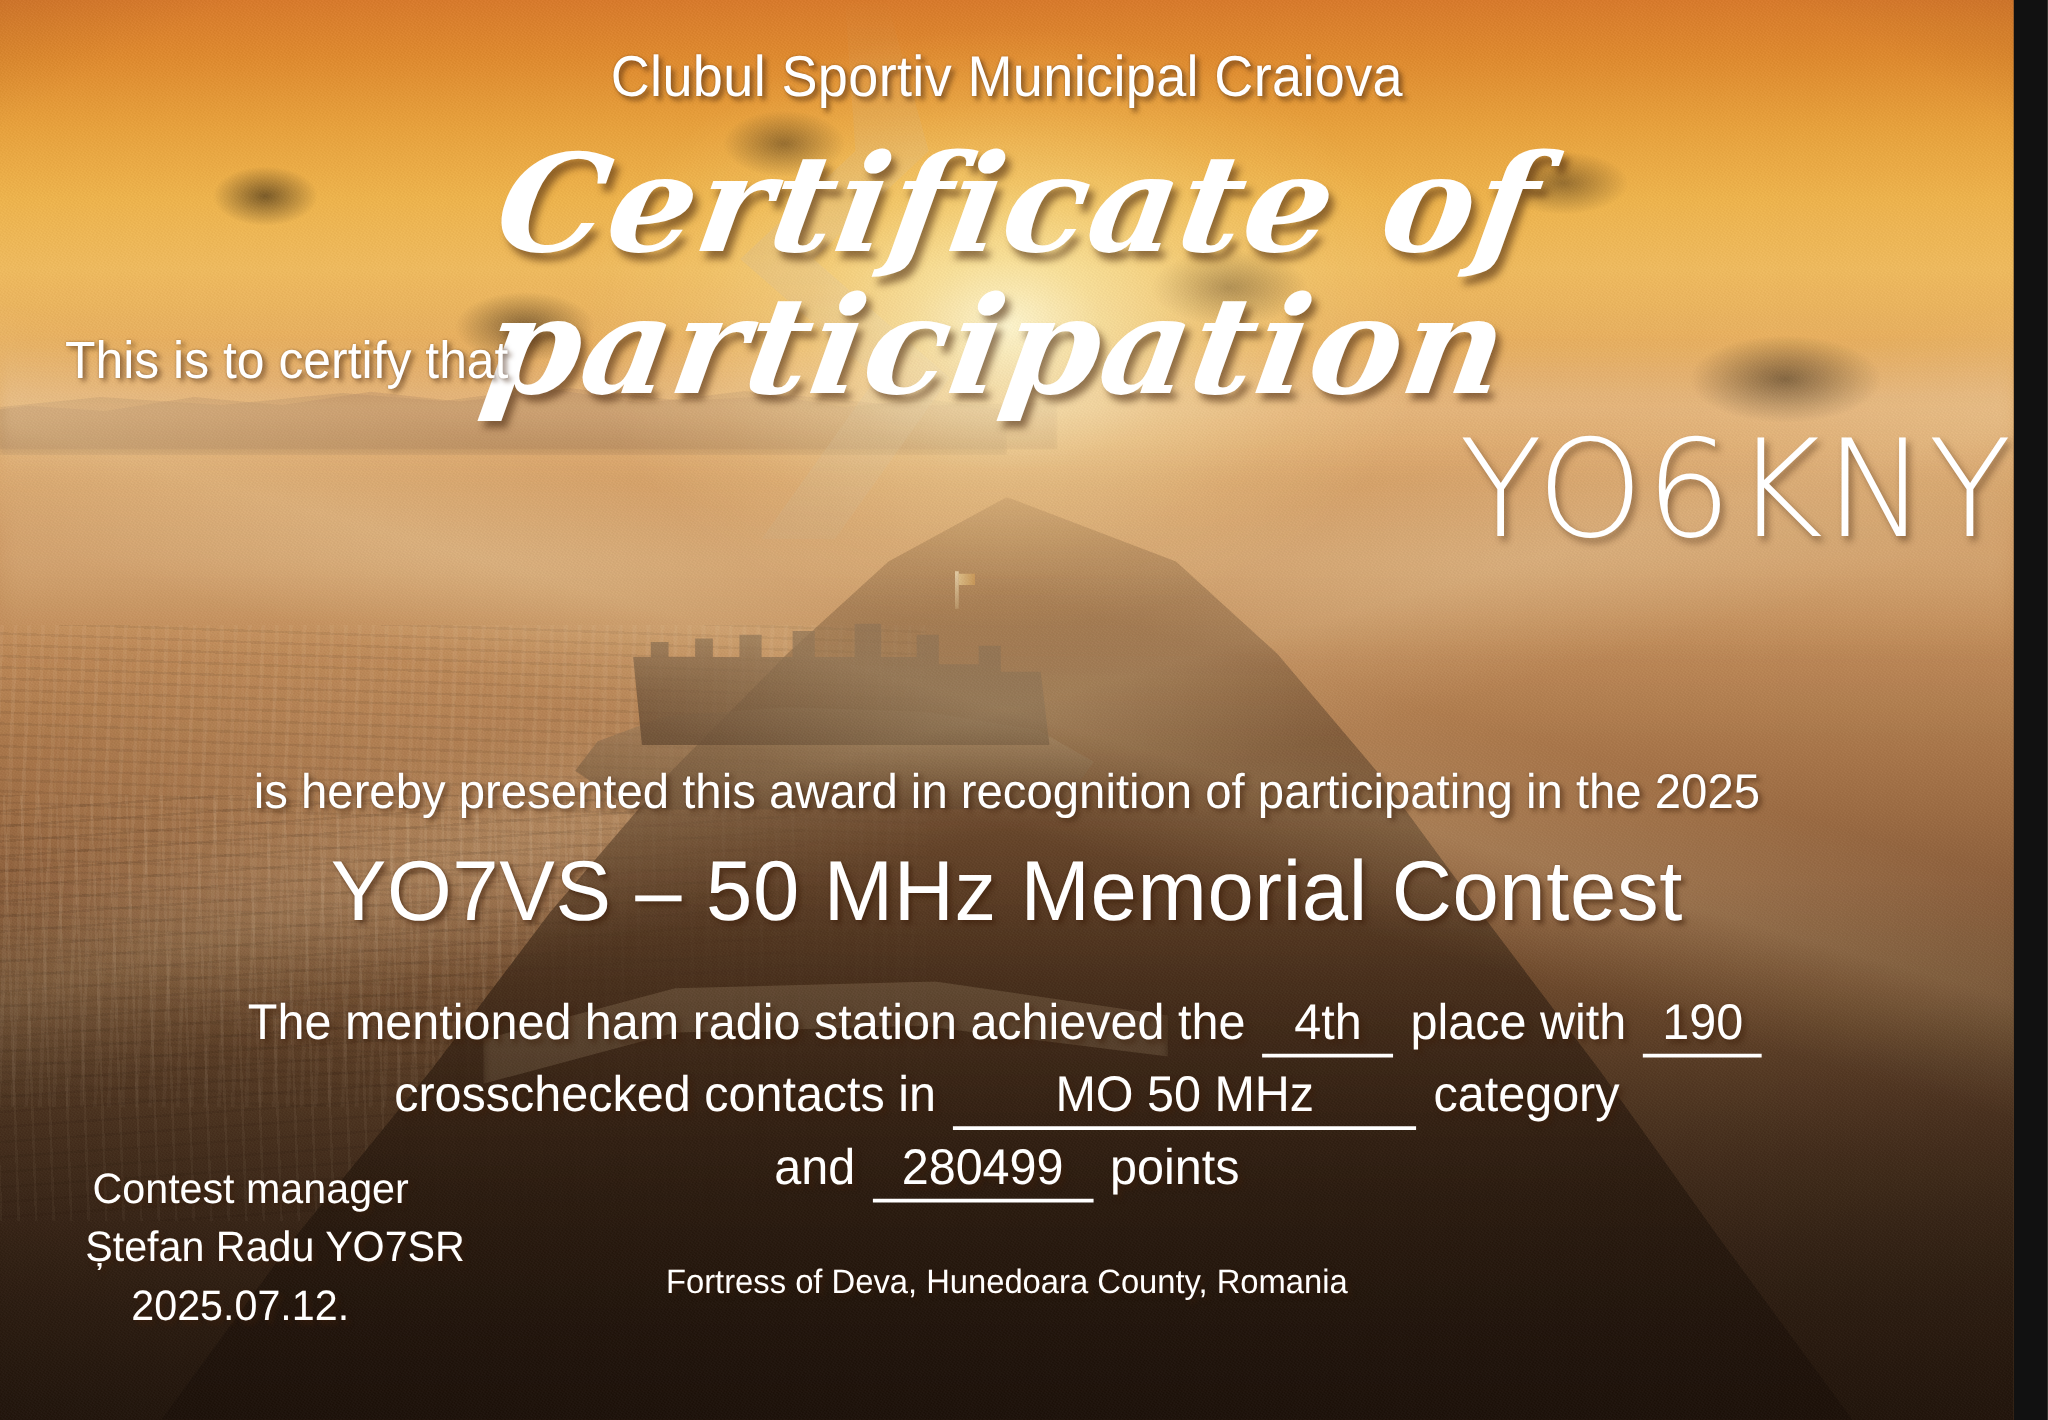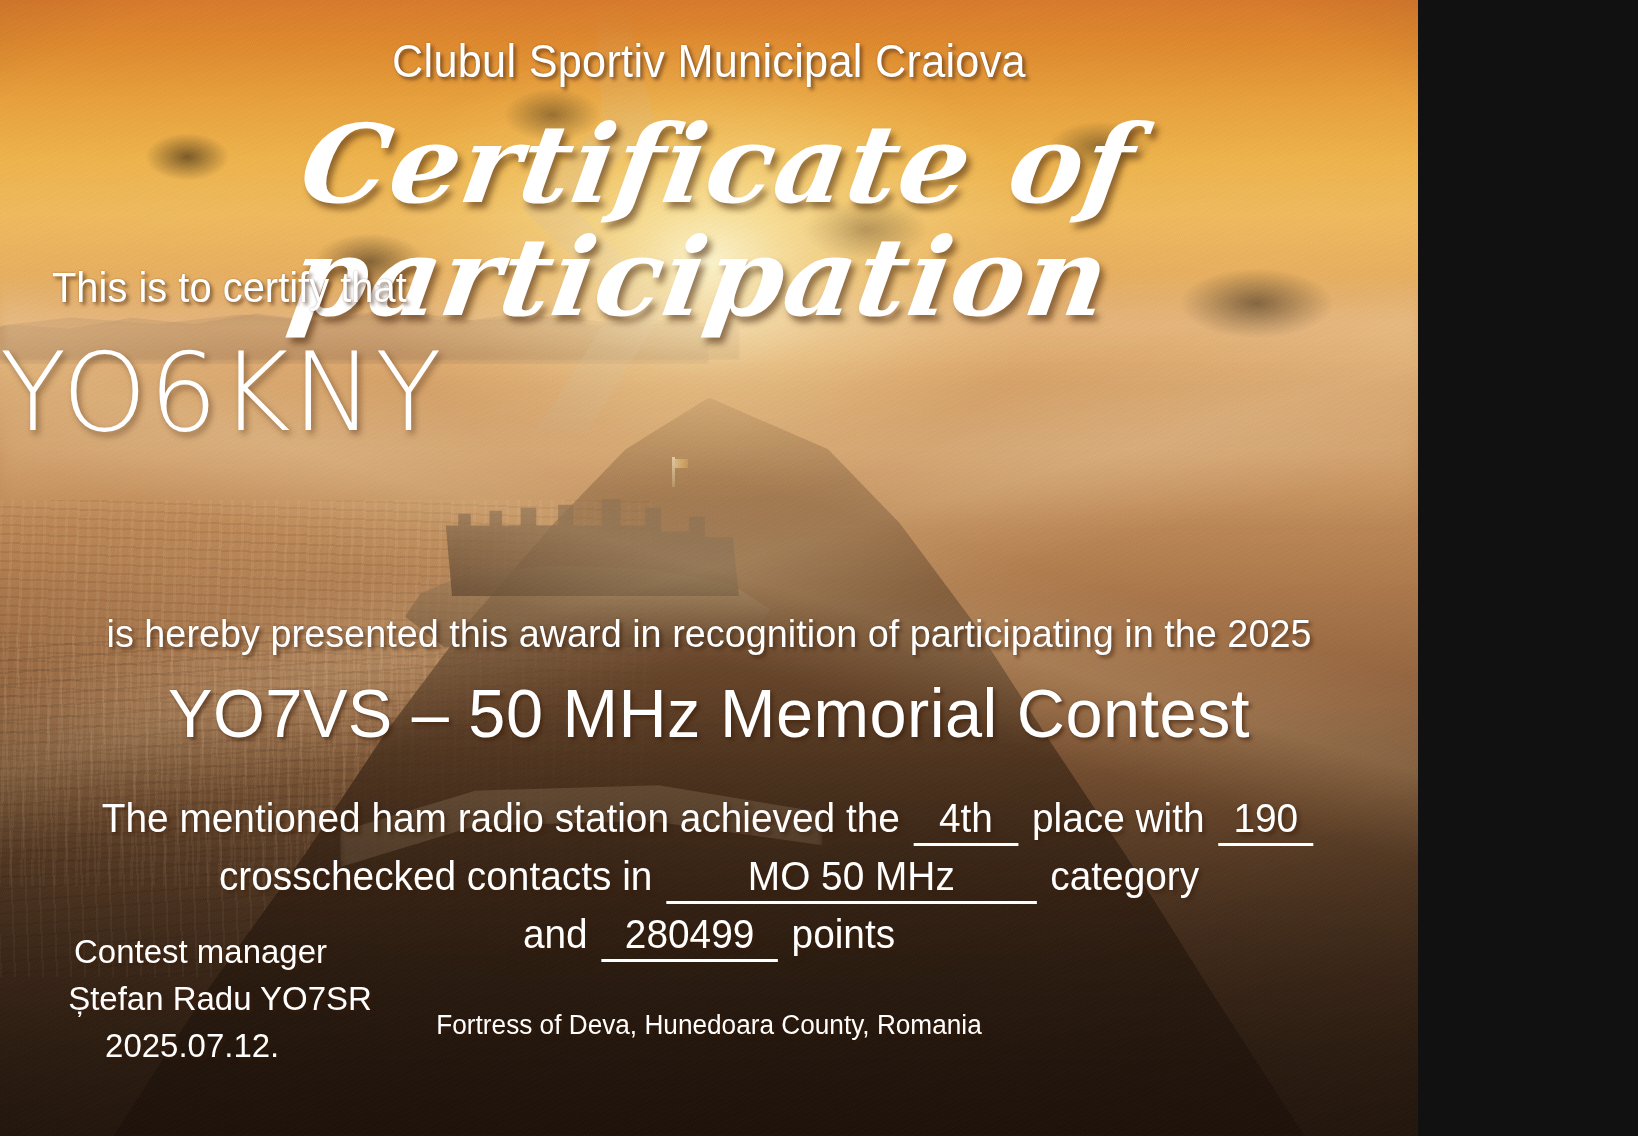--- a/index.html
+++ b/index.html
@@ -1,20 +1,20 @@
 <!DOCTYPE html>
 <html><head>
 <meta charset="utf-8">
 <style>
   html,body{margin:0;padding:0;background:#111;}
   body{font-family:"Liberation Sans",sans-serif;}
 
   #cert{
     position:relative;
-    width:1418px;height:1136px;
+    width:1611px;height:1136px;
     overflow:hidden;
     background:#6b4a2c;
   }
 
   
   .layer{position:absolute;inset:0;}
 
   
   .bg-base{
     background:linear-gradient(to bottom,
@@ -203,21 +203,21 @@
   }
 
   .certify{
     position:absolute;top:264px;left:52px;
     font-size:42px;font-weight:400;
     font-family:"Liberation Sans Narrow","Liberation Sans",sans-serif;
     transform:scaleX(.95);transform-origin:left center;
   }
 
   .callsign{
-    position:absolute;top:330px;left:0;right:0;text-align:left;
+    position:absolute;top:330px;left:0;right:0;text-align:right;
     font-size:108px;font-weight:300;letter-spacing:2px;
     font-family:"DejaVu Sans",sans-serif;
     text-shadow:3px 4px 6px rgba(60,30,10,.45);
   }
 
   .presented{
     position:absolute;top:612px;left:0;right:0;text-align:center;
     font-size:39px;font-weight:400;
     font-family:"Liberation Sans Narrow","Liberation Sans",sans-serif;
     transform:scaleX(.97);

